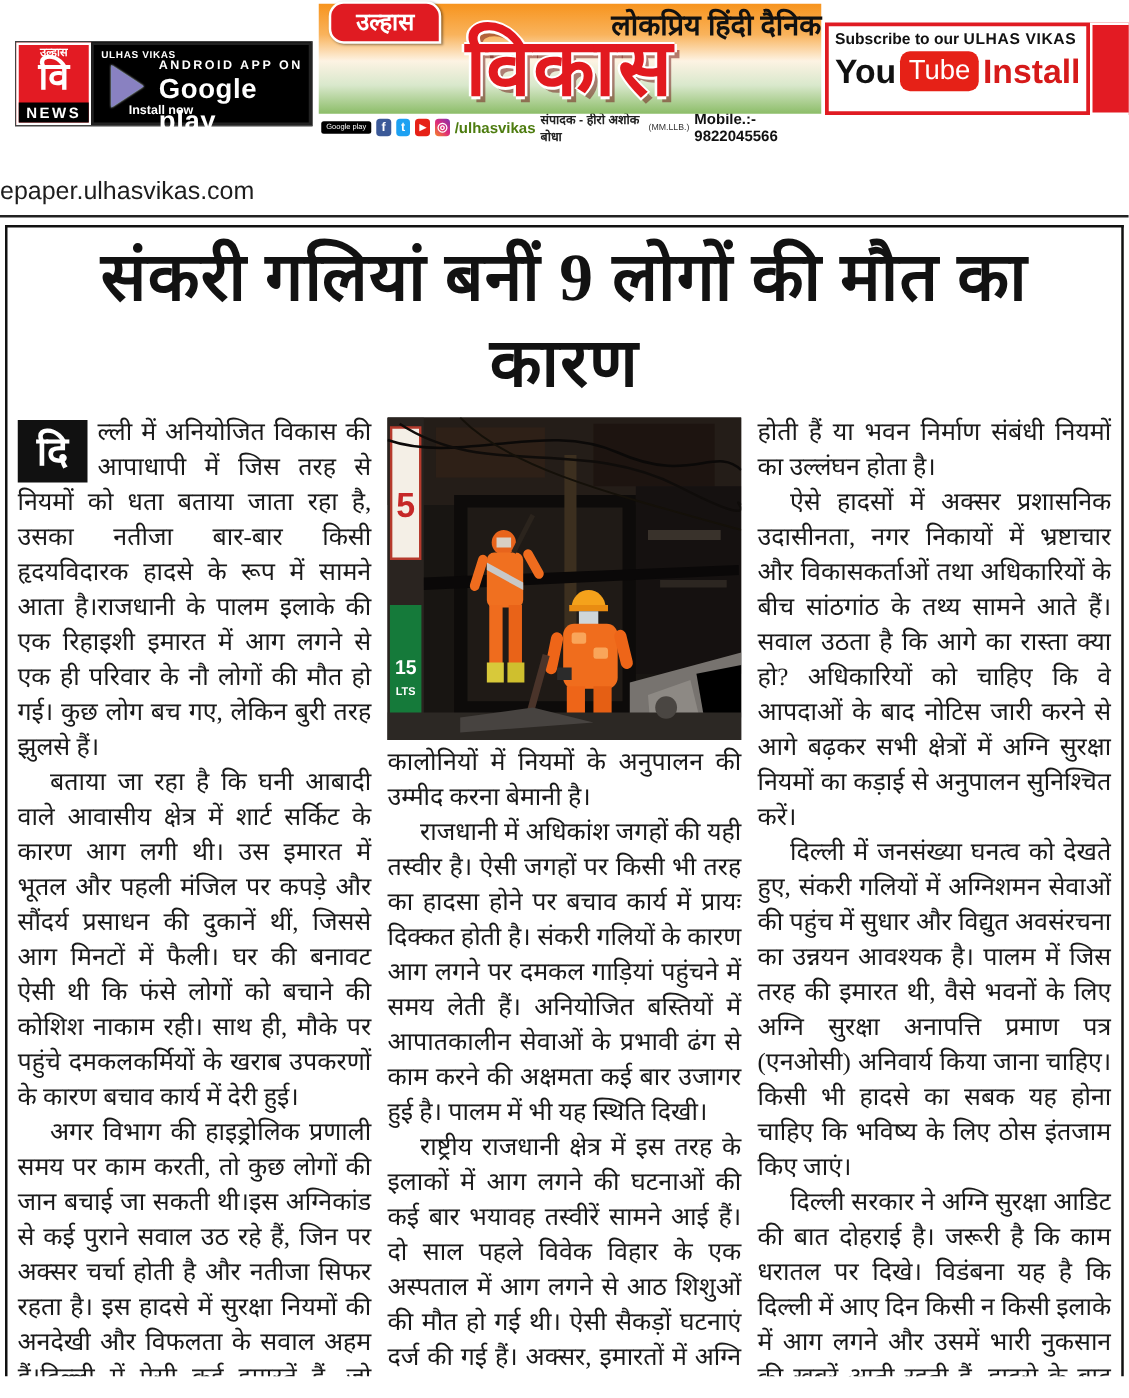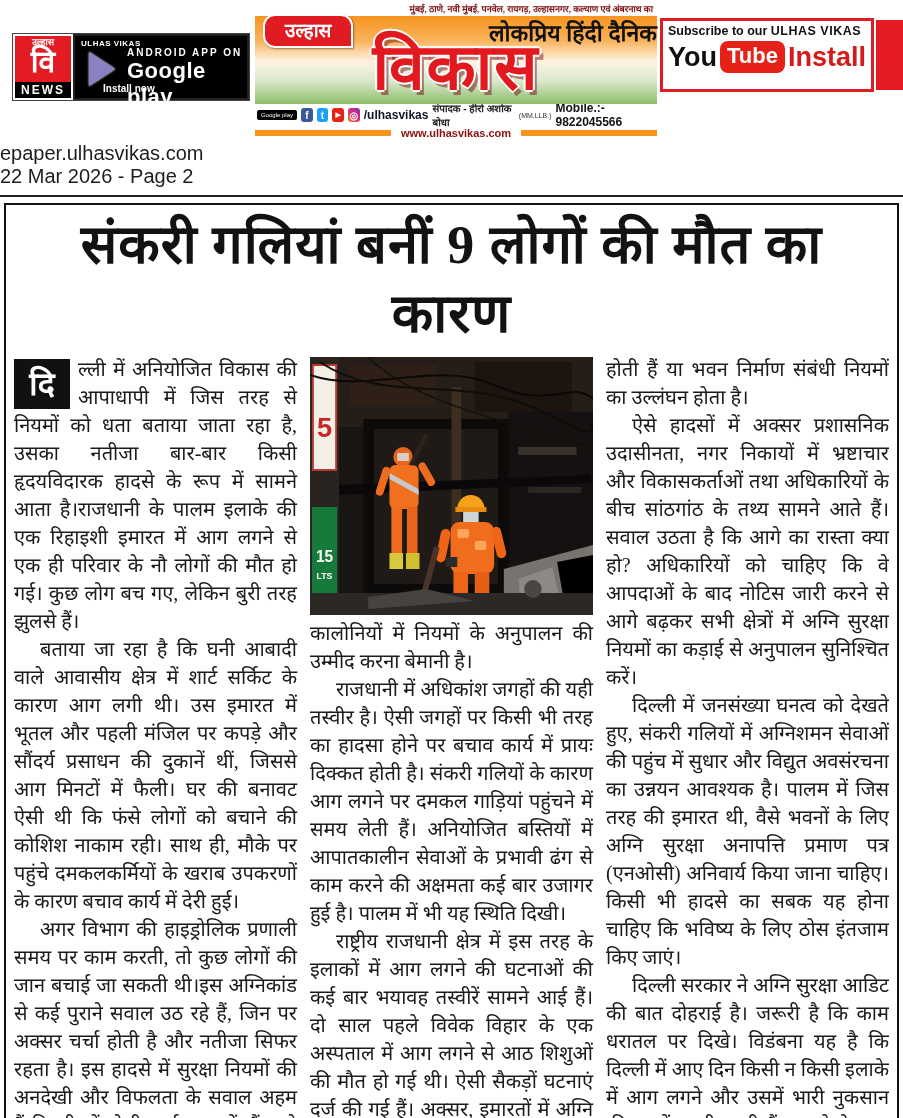--- a/index.html
+++ b/index.html
@@ -44,35 +44,35 @@
   .tagline { position: absolute; right: 0; top: 0px; font-size: 23px; font-weight: 900; color: #111; }
   .brand-big { position: absolute; left: 0; right: 0; top: 20px; text-align: center;
     font-size: 64px; font-weight: 900; line-height: 1; color: #e2191f; letter-spacing: 2px;
     text-shadow: -2px 0 #fff, 2px 0 #fff, 0 -2px #fff, 0 2px #fff, 4px 5px 0 rgba(110,15,15,.5); }
   .social-row { display: flex; align-items: center; gap: 4px; height: 22px; padding: 0 2px; font-family: "Liberation Sans", sans-serif; }
   .mini-gplay { background: #000; color: #fff; font-size: 6px; padding: 2px 4px; border-radius: 2px; line-height: 1.1; white-space: nowrap; }
   .sicon { width: 14px; height: 14px; border-radius: 3px; color: #fff; font-size: 10px; font-weight: bold;
     display: inline-flex; align-items: center; justify-content: center; font-family: "Liberation Sans", sans-serif; }
   .fb { background: #3b5998; } .tw { background: #1da1f2; } .yt { background: #e62117; font-size: 7px; }
   .ig { background: linear-gradient(45deg,#f58529,#dd2a7b,#8134af); }
-  .handle { font-size: 12px; font-weight: bold; color: #0f172a; }
+  .handle { font-size: 12px; font-weight: bold; color: #4d7c0f; }
   .editor { font-size: 10px; font-weight: bold; color: #222; }
   .editor-qual { font-size: 7px; color: #333; }
   .mobile { margin-left: auto; font-size: 12px; font-weight: bold; color: #111; }
   .site-row { display: flex; align-items: center; height: 14px; }
   .site-bar { flex: 1; height: 6px; background: #f7941e; }
   .site-url { font-size: 11px; font-weight: bold; color: #8a1010; padding: 0 10px; font-family: "Liberation Sans", sans-serif; }
 
   .yt-badge { position: absolute; left: 660px; top: 18px; width: 266px; height: 74px; display: flex; }
   .yt-box { flex: 1; background: #fff; border: 3px solid #e01b22; padding: 3px 5px; font-family: "Liberation Sans", sans-serif; }
   .yt-line1 { font-size: 12.5px; font-weight: bold; color: #111; white-space: nowrap; }
   .yt-line1 .yt-brand { font-weight: 900; letter-spacing: .5px; }
   .yt-line2 { display: flex; align-items: center; gap: 3px; margin-top: 3px; }
   .yt-you { font-size: 27px; font-weight: 900; color: #111; }
-  .yt-tube { background: #e62117; color: #fff; font-size: 22px; font-weight: 700; border-radius: 8px; padding: 2px 7px 4px; }
+  .yt-tube { background: #e62117; color: #fff; font-size: 22px; font-weight: 400; border-radius: 8px; padding: 2px 7px 4px; }
   .yt-channel { font-size: 27px; font-weight: 900; color: #d61a1a; }
   .logo-block.small { width: 56px; height: 74px; }
 
   
   .meta { text-align: left; font-family: "Liberation Sans", sans-serif; color: #1d1d1d; margin-top: 4px; }
   .meta .m1 { font-size: 20px; }
   .meta .m2 { font-size: 20px; }
   .top-rule { height: 2px; background: #222; margin-top: 7px; }
 
   
@@ -105,63 +105,56 @@
     <div class="gplay-block">
       <span class="gp-brand">ULHAS VIKAS</span>
       <span class="gp-triangle"></span>
       <span class="gp-line1">ANDROID APP ON</span>
       <span class="gp-line2">Google play</span>
       <span class="gp-line3">Install now</span>
     </div>
   </div>
 
   <div class="masthead">
-    <div class="cities">मुंबई, ठाणे, नवी मुंबई, पनवेल, रायगड़, उल्हासनगर, कल्याण एवं अंबरनाथ का</div>
     <div class="mast-grad">
       <span class="brand-tab">उल्हास</span>
       <span class="tagline">लोकप्रिय हिंदी दैनिक</span>
       <div class="brand-big">विकास</div>
     </div>
     <div class="social-row">
       <span class="mini-gplay">Google play</span>
       <span class="sicon fb">f</span>
       <span class="sicon tw">t</span>
       <span class="sicon yt">▶</span>
       <span class="sicon ig">◎</span>
       <span class="handle">/ulhasvikas</span>
       <span class="editor">संपादक - हीरो अशोक बोधा</span>
       <span class="editor-qual">(MM.LLB.)</span>
       <span class="mobile">Mobile.:- 9822045566</span>
     </div>
-    <div class="site-row">
-      <span class="site-bar"></span>
-      <span class="site-url">www.ulhasvikas.com</span>
-      <span class="site-bar"></span>
-    </div>
   </div>
 
   <div class="yt-badge">
     <div class="yt-box">
       <div class="yt-line1"><span>Subscribe to our </span><span class="yt-brand">ULHAS VIKAS</span></div>
       <div class="yt-line2">
         <span class="yt-you">You</span>
         <span class="yt-tube">Tube</span>
         <span class="yt-channel">Install</span>
       </div>
     </div>
     <div class="logo-block small">
       
       
     </div>
   </div>
 </div>
 
 <div class="meta">
   <div class="m1">epaper.ulhasvikas.com</div>
-  <div class="m2">22 Mar 2026 - Page 2</div>
 </div>
 
 <div class="top-rule"></div>
 
 <div class="article-box">
   <div class="headline">संकरी गलियां बनीं 9 लोगों की मौत का कारण</div>
 
   <div class="cols">
 
     <div class="col">

